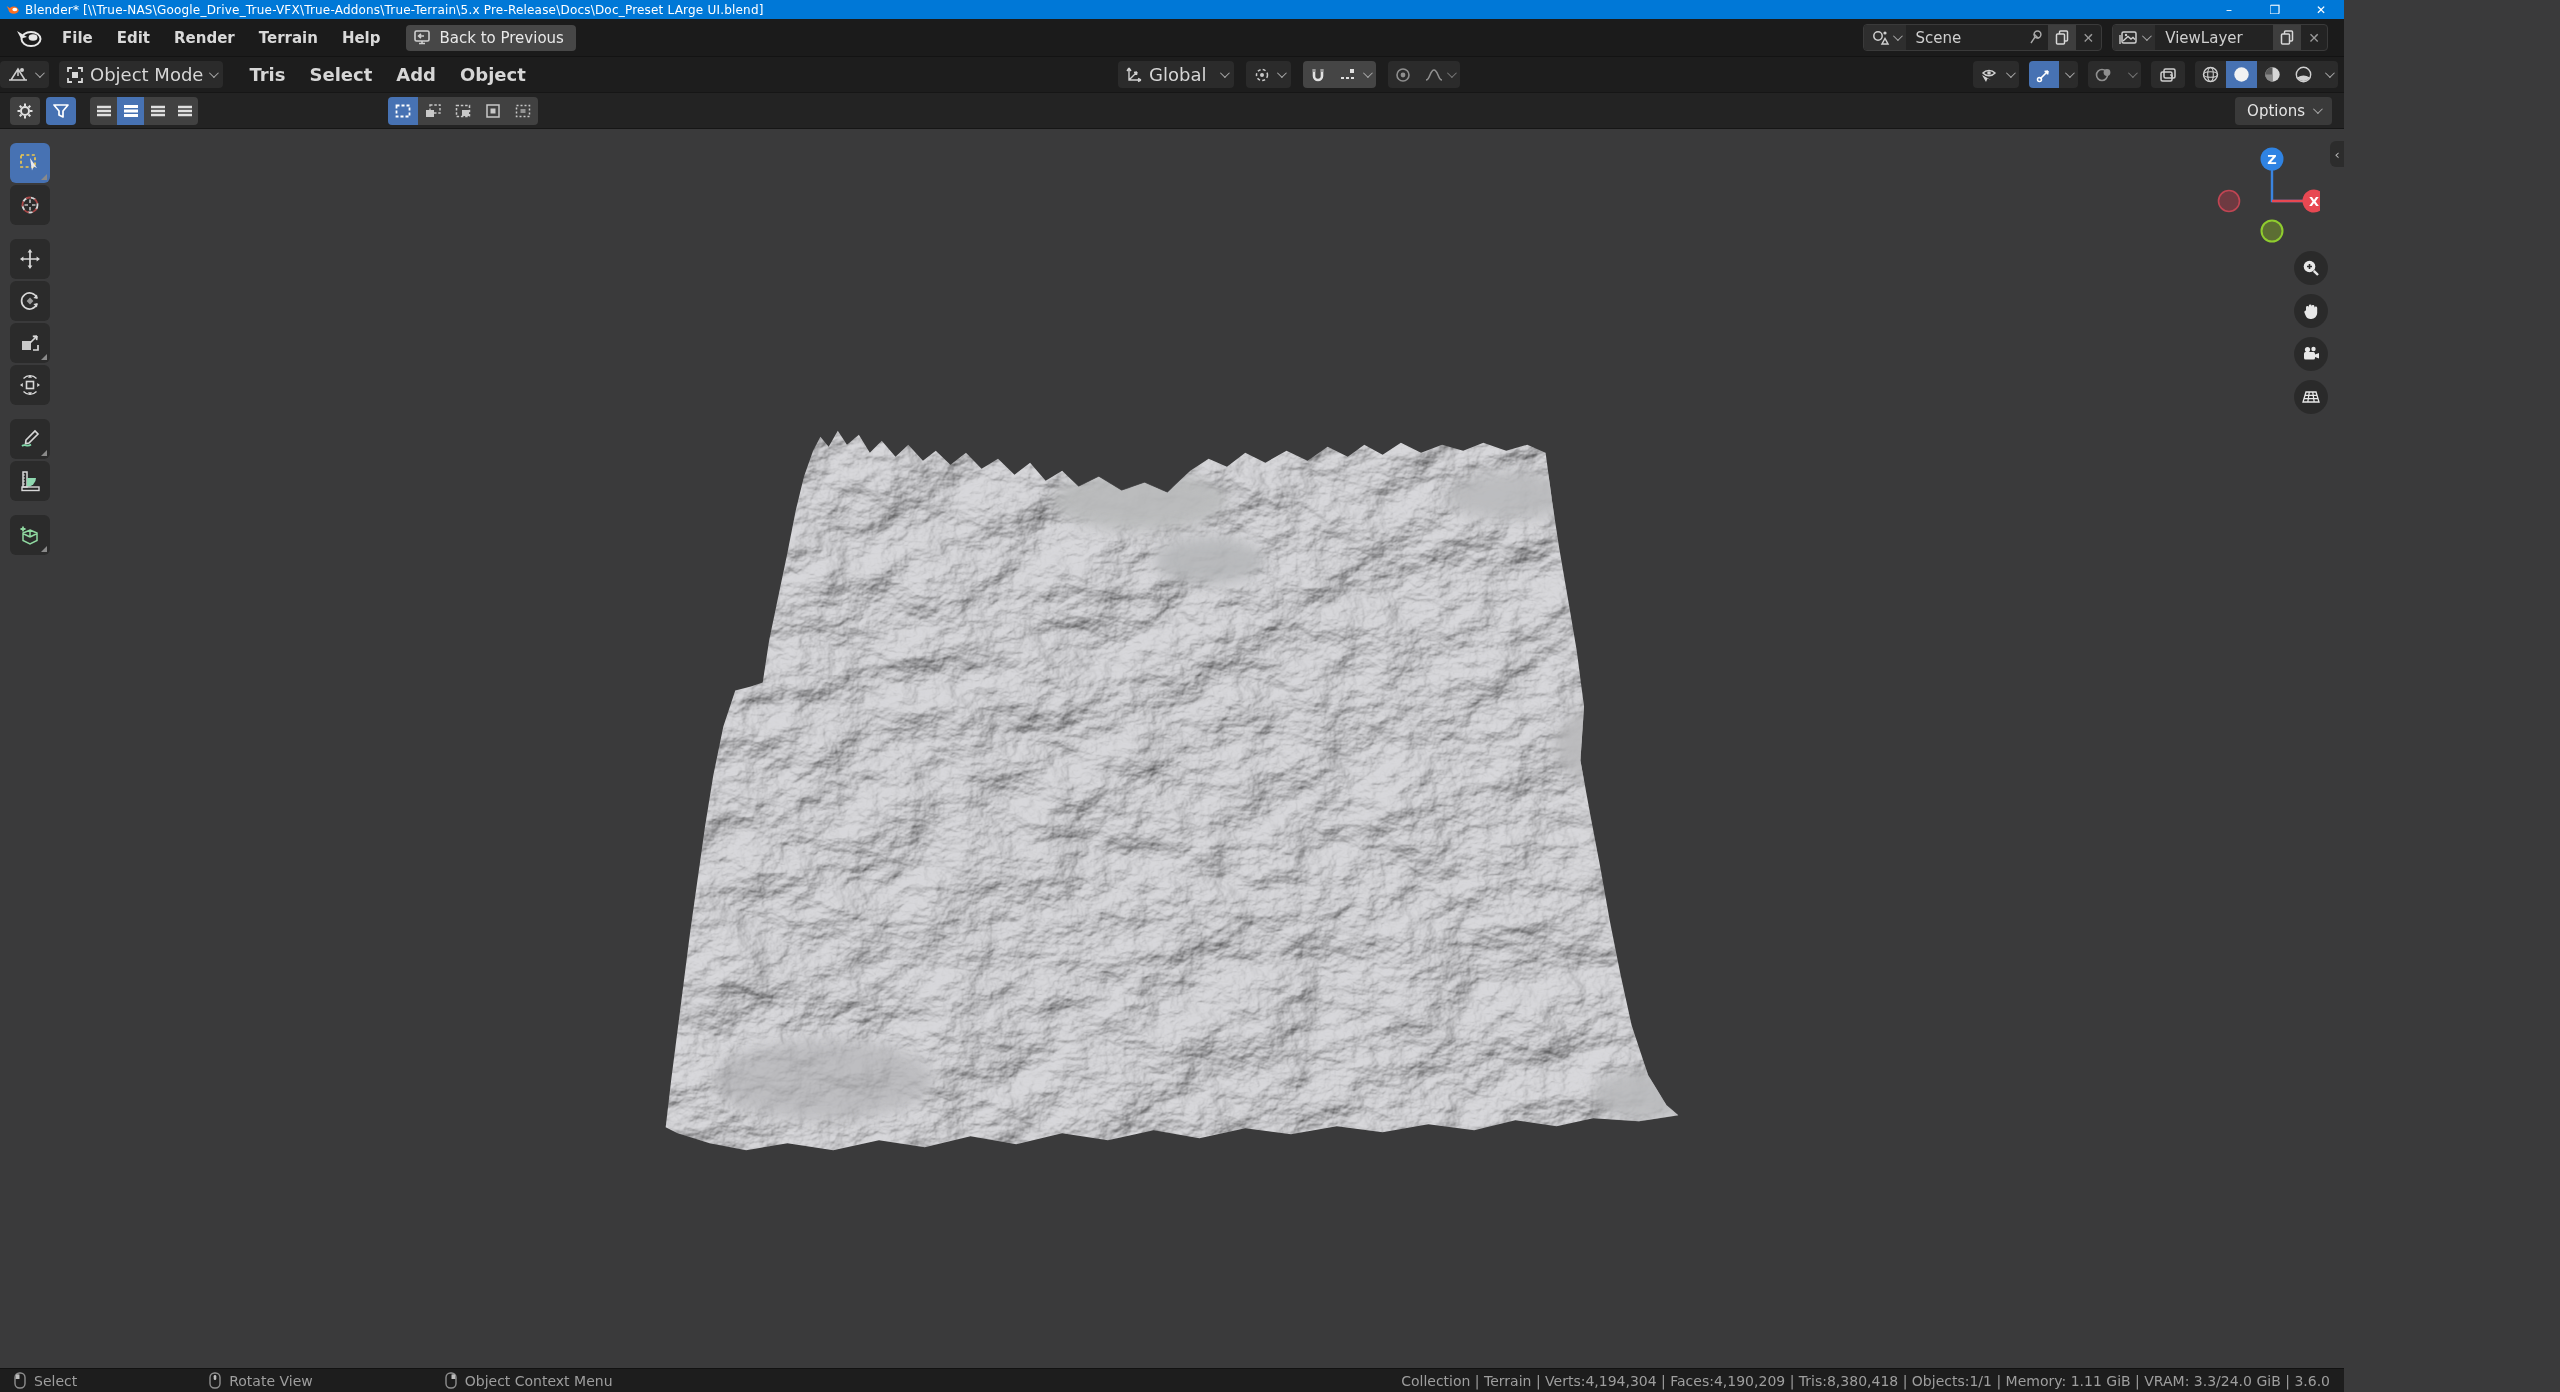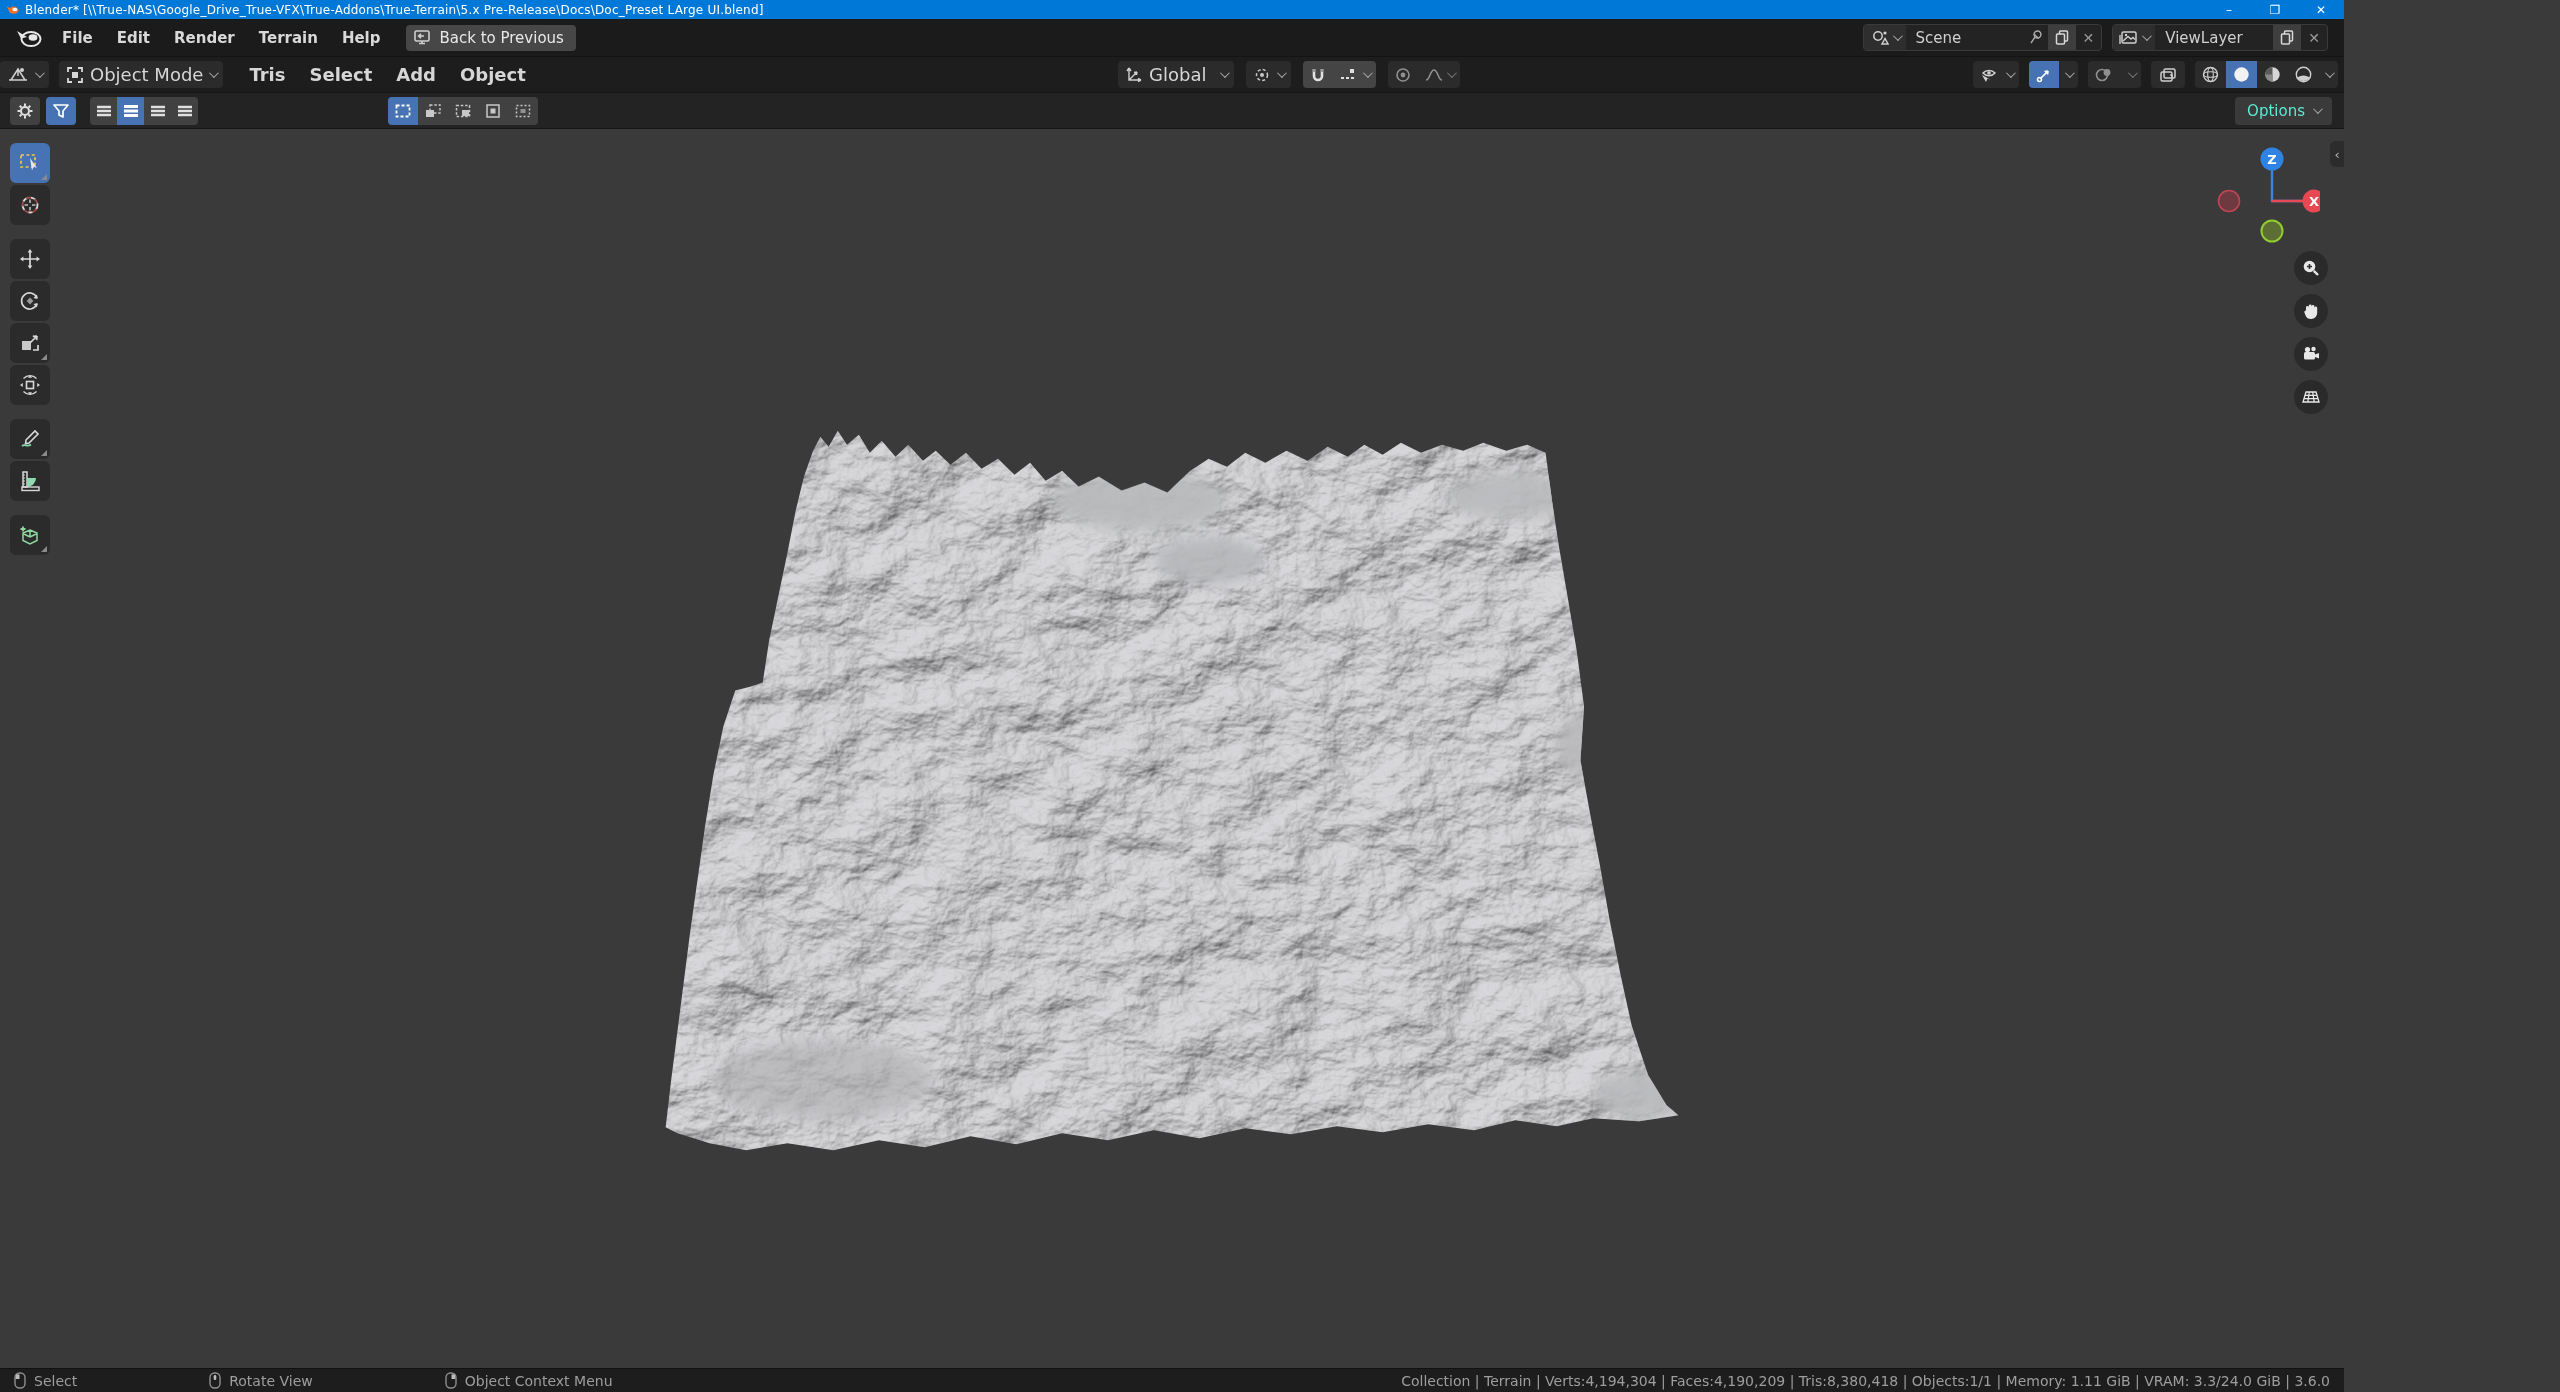--- a/index.html
+++ b/index.html
@@ -49,21 +49,21 @@
   
   .tools-row { height:37px; background:#232323; border-top:1px solid #161616;
     border-bottom:1px solid #161616; display:flex; align-items:center; flex:0 0 auto;
     position:relative; padding:0 10px; gap:6px; color:#ddd; }
   .tbtn { width:30px; height:28px; background:#414141; border-radius:4px; display:flex;
     align-items:center; justify-content:center; }
   .tgroup { display:flex; border-radius:4px; overflow:hidden; }
   .tgroup .tbtn { border-radius:0; }
   .selmodes { position:absolute; left:388px; }
   .options-btn { position:absolute; right:12px; background:#3a3a3a; border-radius:4px; height:28px;
-    display:flex; align-items:center; gap:8px; padding:0 12px; font-size:15px; color:#5eead4; }
+    display:flex; align-items:center; gap:8px; padding:0 12px; font-size:15px; color:#e5e5e5; }
 
   
   .viewport { position:relative; flex:1; background:#3a3a3b; overflow:hidden; }
   .terrain-svg { position:absolute; inset:0; width:100%; height:100%; }
 
   
   .shelf { position:absolute; left:10px; top:14px; display:flex; flex-direction:column; gap:2px; }
   .shelf .gap { height:10px; }
   .sbtn { width:40px; height:40px; background:#2a2a2af2; border-radius:6px; display:flex;
     align-items:center; justify-content:center; position:relative; }

